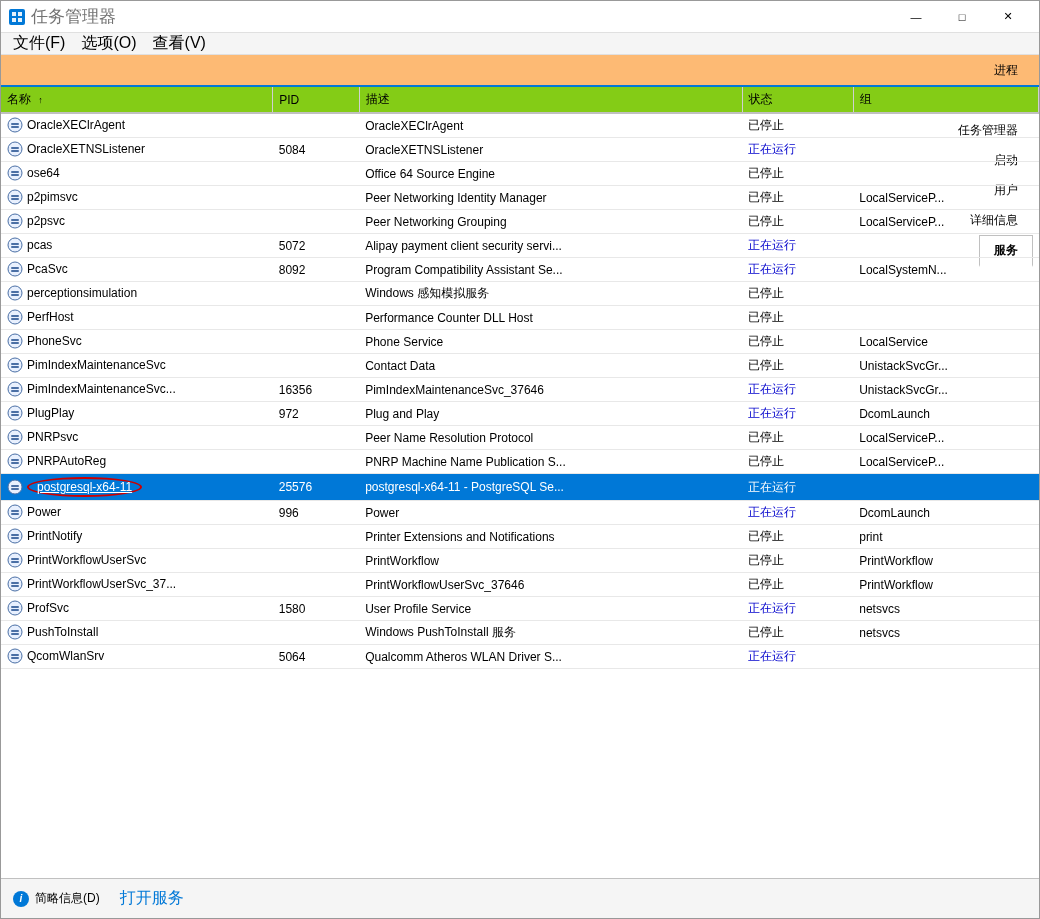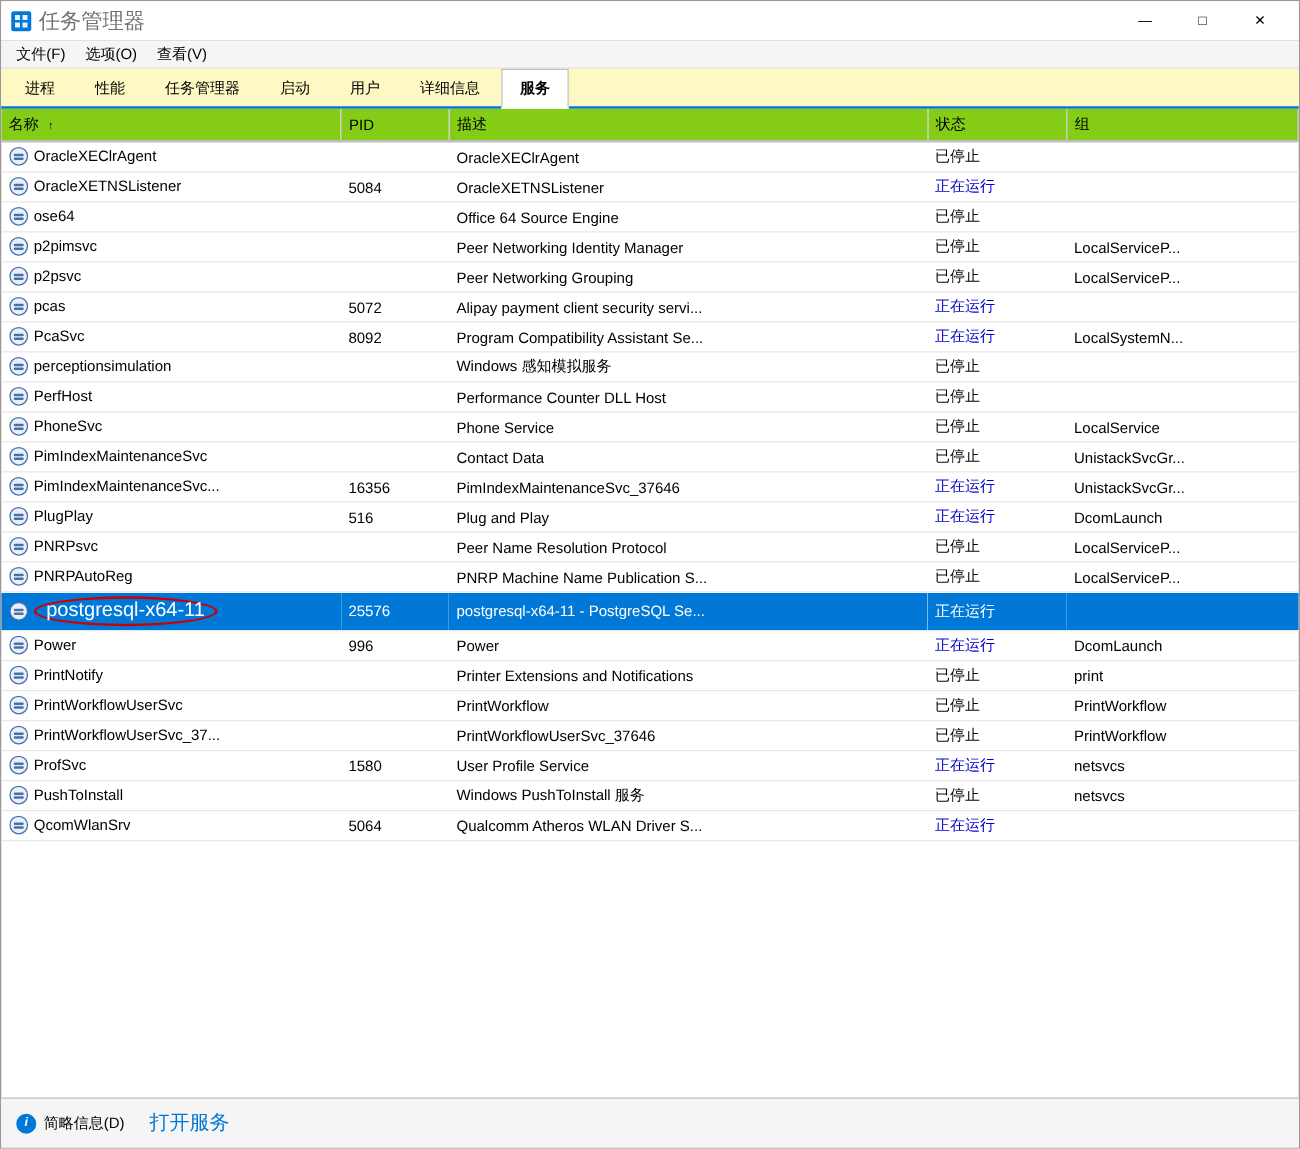--- a/index.html
+++ b/index.html
@@ -64,31 +64,32 @@
     .menu-bar {
       height: 22px;
       display: flex;
       align-items: center;
       padding: 0 4px;
       border-bottom: 1px solid #e0e0e0;
       background: #f5f5f5;
     }
     .menu-item {
       padding: 2px 8px;
-      font-size: 12px;
+      font-size: 16px;
       cursor: pointer;
       color: #000;
     }
     .tab-bar {
       height: 32px;
       display: flex;
       align-items: flex-end;
-      background: #fef9c3;
+      background: #fdba74;
       border-bottom: 2px solid #0078d7;
       padding: 0 4px;
+      flex-direction: column;
     }
     .tab {
       padding: 6px 14px;
       font-size: 12px;
       cursor: pointer;
       border: 1px solid transparent;
       border-bottom: none;
       color: #000;
       background: transparent;
       margin-right: 2px;
@@ -389,21 +390,21 @@
             <td class="col-desc">PimIndexMaintenanceSvc_37646</td>
             <td class="col-status" style="color: rgb(0, 0, 204);">正在运行</td>
             <td class="col-group">UnistackSvcGr...</td>
           </tr>
           <tr>
             <td class="col-name"><svg class="service-icon" width="16" height="16" viewBox="0 0 16 16">
     <circle cx="8" cy="8" r="7" fill="#e8f0fe" stroke="#4a6fa5" stroke-width="1"></circle>
     <rect x="4" y="6" width="8" height="2" rx="1" fill="#4a6fa5"></rect>
     <rect x="4" y="9" width="8" height="2" rx="1" fill="#4a6fa5"></rect>
   </svg><span>PlugPlay</span></td>
-            <td class="col-pid">516</td>
+            <td class="col-pid">972</td>
             <td class="col-desc">Plug and Play</td>
             <td class="col-status" style="color: rgb(0, 0, 204);">正在运行</td>
             <td class="col-group">DcomLaunch</td>
           </tr>
           <tr>
             <td class="col-name"><svg class="service-icon" width="16" height="16" viewBox="0 0 16 16">
     <circle cx="8" cy="8" r="7" fill="#e8f0fe" stroke="#4a6fa5" stroke-width="1"></circle>
     <rect x="4" y="6" width="8" height="2" rx="1" fill="#4a6fa5"></rect>
     <rect x="4" y="9" width="8" height="2" rx="1" fill="#4a6fa5"></rect>
   </svg><span>PNRPsvc</span></td>
@@ -421,21 +422,21 @@
             <td class="col-pid"></td>
             <td class="col-desc">PNRP Machine Name Publication S...</td>
             <td class="col-status">已停止</td>
             <td class="col-group">LocalServiceP...</td>
           </tr>
           <tr class="selected">
             <td class="col-name"><svg class="service-icon" width="16" height="16" viewBox="0 0 16 16">
     <circle cx="8" cy="8" r="7" fill="#e8f0fe" stroke="#4a6fa5" stroke-width="1"></circle>
     <rect x="4" y="6" width="8" height="2" rx="1" fill="#4a6fa5"></rect>
     <rect x="4" y="9" width="8" height="2" rx="1" fill="#4a6fa5"></rect>
-  </svg><span style="display:inline-block; border:2px solid #cc0000; border-radius:50%; padding:1px 8px; font-size:16px;">postgresql-x64-11</span></td>
+  </svg><span style="display:inline-block; border:2px solid #cc0000; border-radius:50%; padding:1px 8px; font-size:12px;text-decoration:underline;">postgresql-x64-11</span></td>
             <td class="col-pid">25576</td>
             <td class="col-desc">postgresql-x64-11 - PostgreSQL Se...</td>
             <td class="col-status">正在运行</td>
             <td class="col-group"></td>
           </tr>
           <tr>
             <td class="col-name"><svg class="service-icon" width="16" height="16" viewBox="0 0 16 16">
     <circle cx="8" cy="8" r="7" fill="#e8f0fe" stroke="#4a6fa5" stroke-width="1"></circle>
     <rect x="4" y="6" width="8" height="2" rx="1" fill="#4a6fa5"></rect>
     <rect x="4" y="9" width="8" height="2" rx="1" fill="#4a6fa5"></rect>

